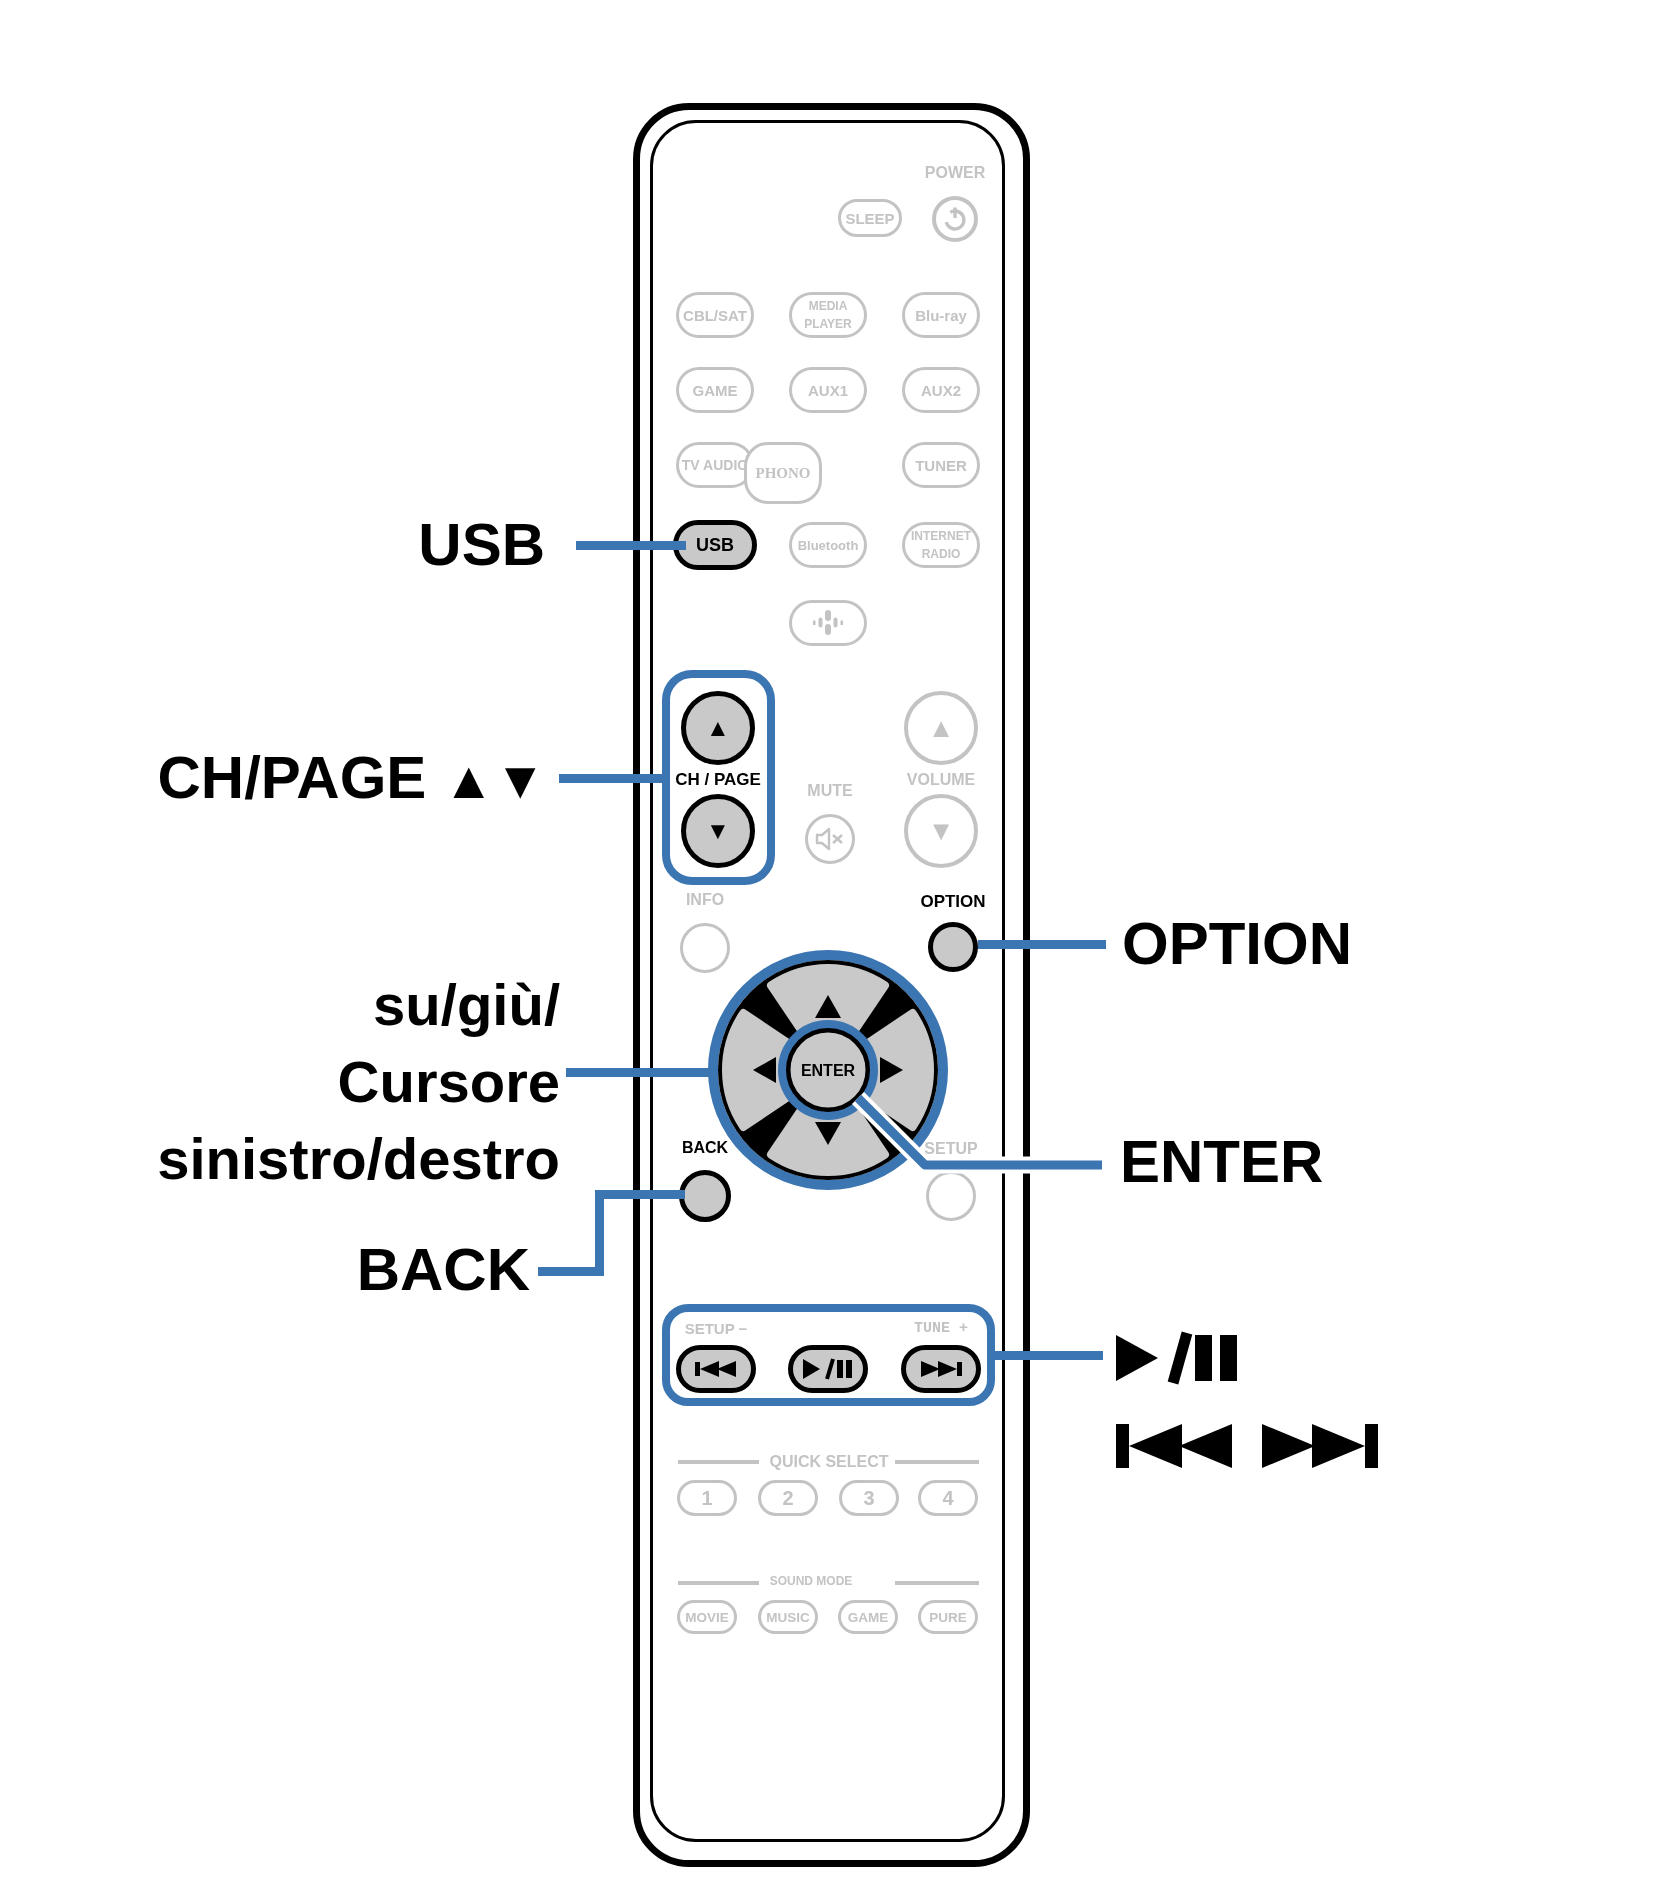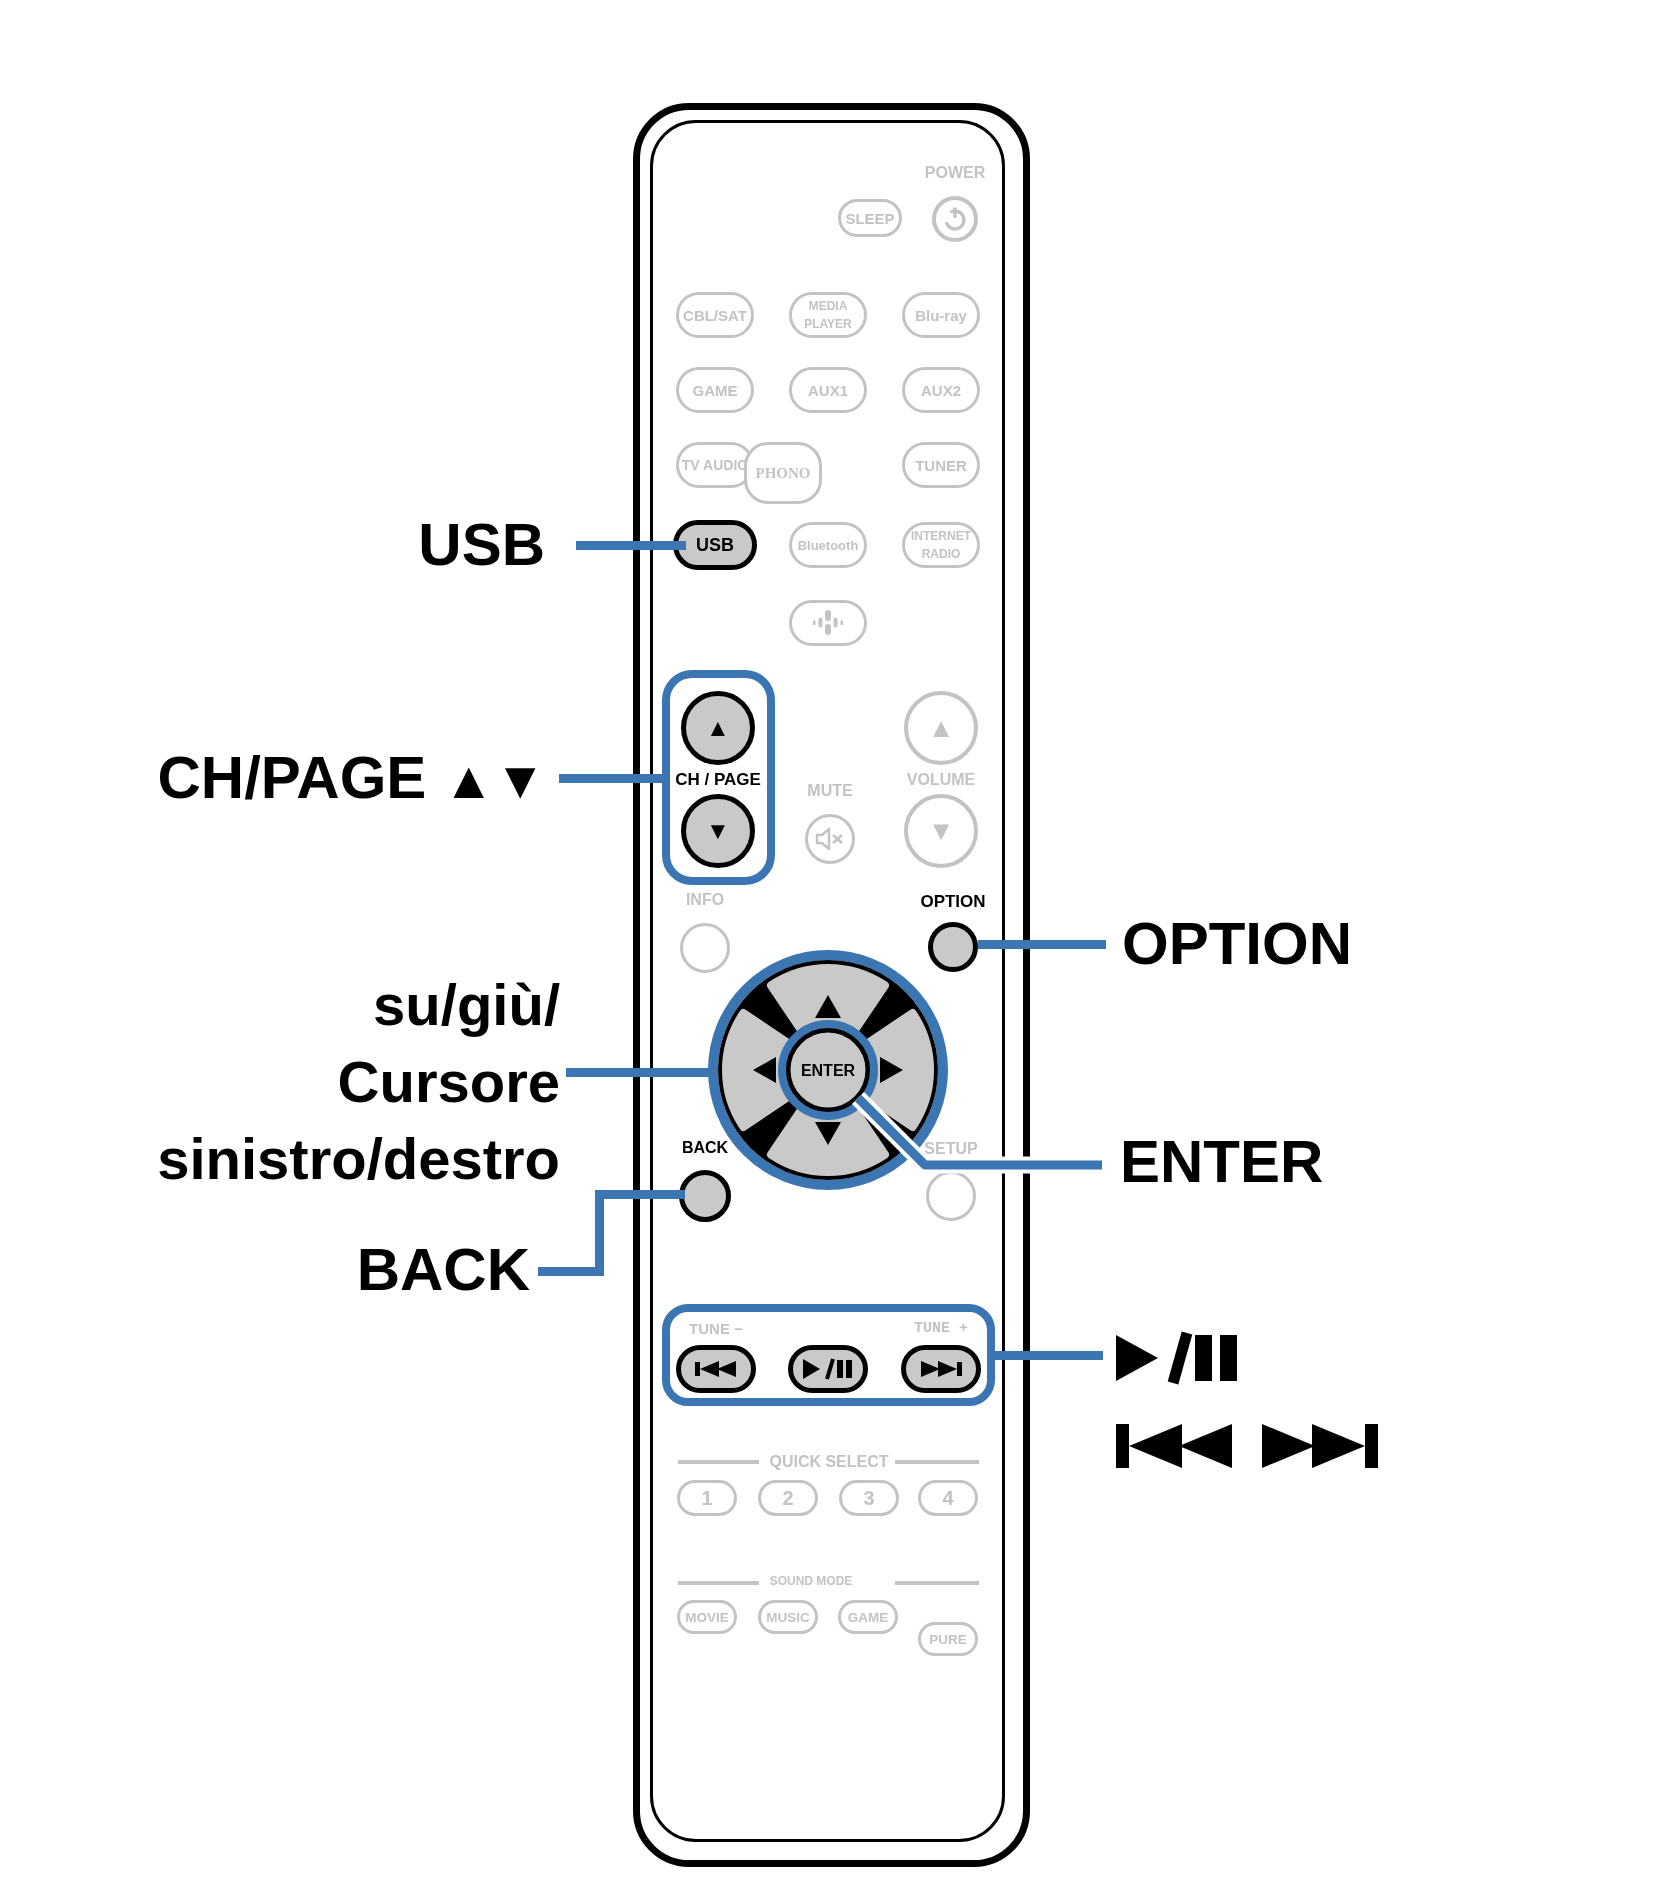--- a/index.html
+++ b/index.html
@@ -137,21 +137,21 @@
     <text x="125" y="131" text-anchor="middle" font-size="16" font-weight="bold" fill="#000">ENTER</text>
   </svg>
 
   <div class="abs black-label" style="left:665px;top:1139px;width:80px;">BACK</div>
   <div class="abs circ active" style="left:679px;top:1170px;width:52px;height:52px;"></div>
 
   <div class="abs gray-label" style="left:911px;top:1140px;width:80px;">SETUP</div>
   <div class="abs circ gray" style="left:926px;top:1171px;width:50px;height:50px;border-width:3.5px;"></div>
 
   <div class="abs hl-box" style="left:662px;top:1304px;width:333px;height:102px;border-radius:26px;"></div>
-  <div class="abs gray-label" style="left:666px;top:1320px;width:100px;font-size:15px;">TUNE −</div>
+  <div class="abs gray-label" style="left:666px;top:1320px;width:100px;font-size:15px;">SETUP −</div>
   <div class="abs gray-label" style="left:891px;top:1320px;width:100px;font-size:15px;font-family:Liberation Mono, monospace;">TUNE +</div>
 
   <div class="abs pill active" style="left:676px;top:1345px;width:80px;height:48px;border-radius:24px;">
     <svg width="42" height="18" viewBox="0 0 42 18">
       <rect x="0" y="2" width="5" height="14" fill="#000"></rect>
       <polygon points="5,9 24,1 24,17" fill="#000"></polygon>
       <polygon points="22,9 41,1 41,17" fill="#000"></polygon>
     </svg>
   </div>
   <div class="abs pill active" style="left:788px;top:1345px;width:80px;height:48px;border-radius:24px;">
@@ -179,21 +179,21 @@
   <div class="abs pill qnum" style="left:839px;top:1480px;width:60px;height:36px;border-radius:18px;">3</div>
   <div class="abs pill qnum" style="left:918px;top:1480px;width:60px;height:36px;border-radius:18px;">4</div>
 
   <div class="abs dash" style="left:678px;top:1581px;width:81px;"></div>
   <div class="abs gray-label" style="left:741px;top:1574px;width:140px;font-size:12px;">SOUND MODE</div>
   <div class="abs dash" style="left:895px;top:1581px;width:84px;"></div>
 
   <div class="abs pill smode" style="left:677px;top:1600px;width:60px;height:34px;">MOVIE</div>
   <div class="abs pill smode" style="left:758px;top:1600px;width:60px;height:34px;">MUSIC</div>
   <div class="abs pill smode" style="left:838px;top:1600px;width:60px;height:34px;">GAME</div>
-  <div class="abs pill smode" style="left:918px;top:1600px;width:60px;height:34px;margin-top:22px;">PURE</div>
+  <div class="abs pill smode" style="left:918px;top:1600px;width:60px;height:34px;">PURE</div>
 
   <div class="abs biglabel" style="right:1120px;top:515px;">USB</div>
   <div class="abs line" style="left:576px;top:541px;width:110px;height:9px;"></div>
 
   <div class="abs biglabel" style="right:1119px;top:748px;">
     <span>CH/PAGE</span>
     <span class="arrows">▲▼</span>
   </div>
   <div class="abs line" style="left:559px;top:774px;width:106px;height:9px;"></div>
 

